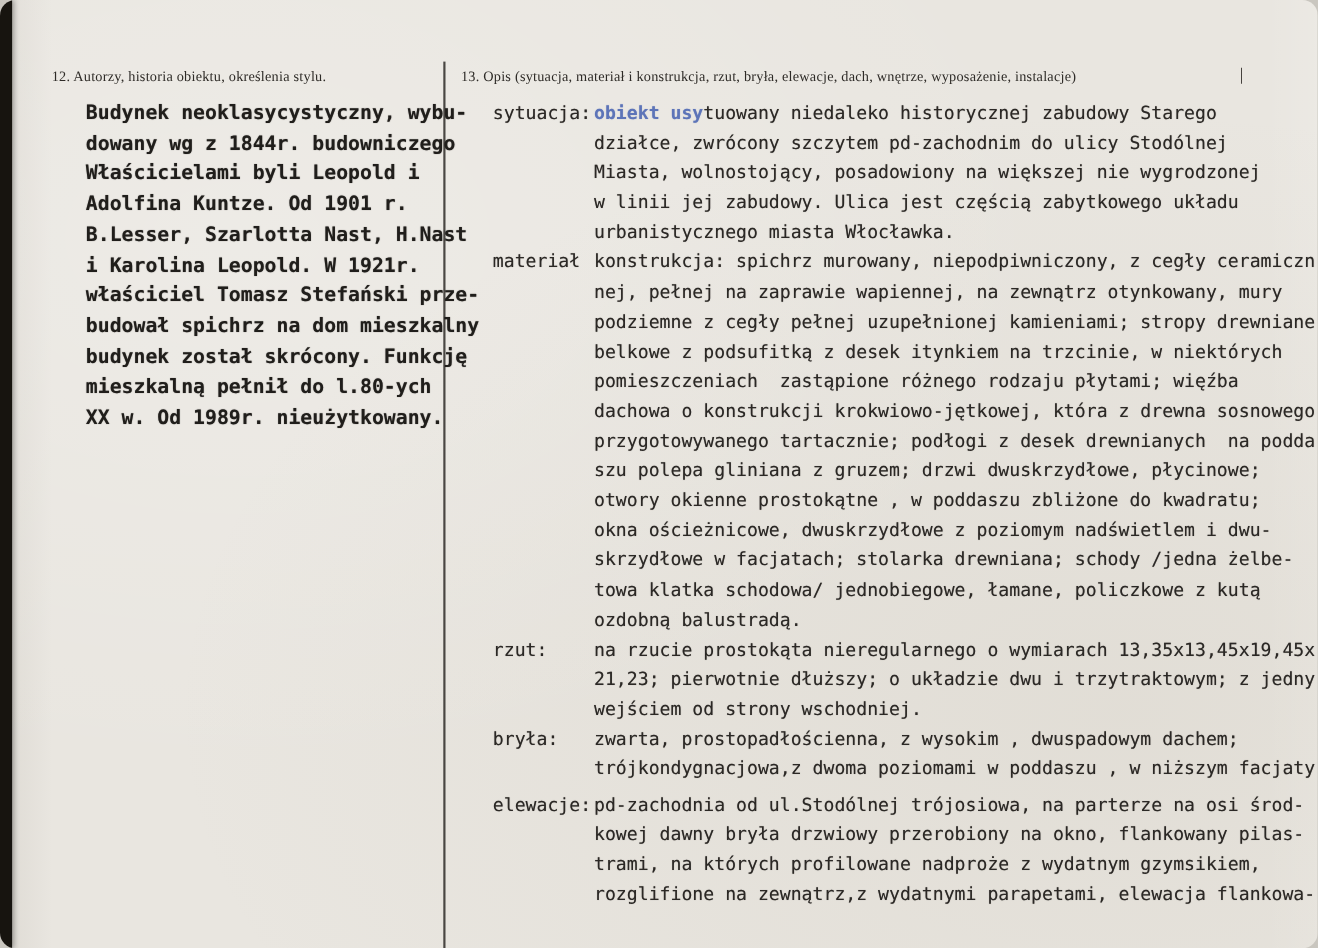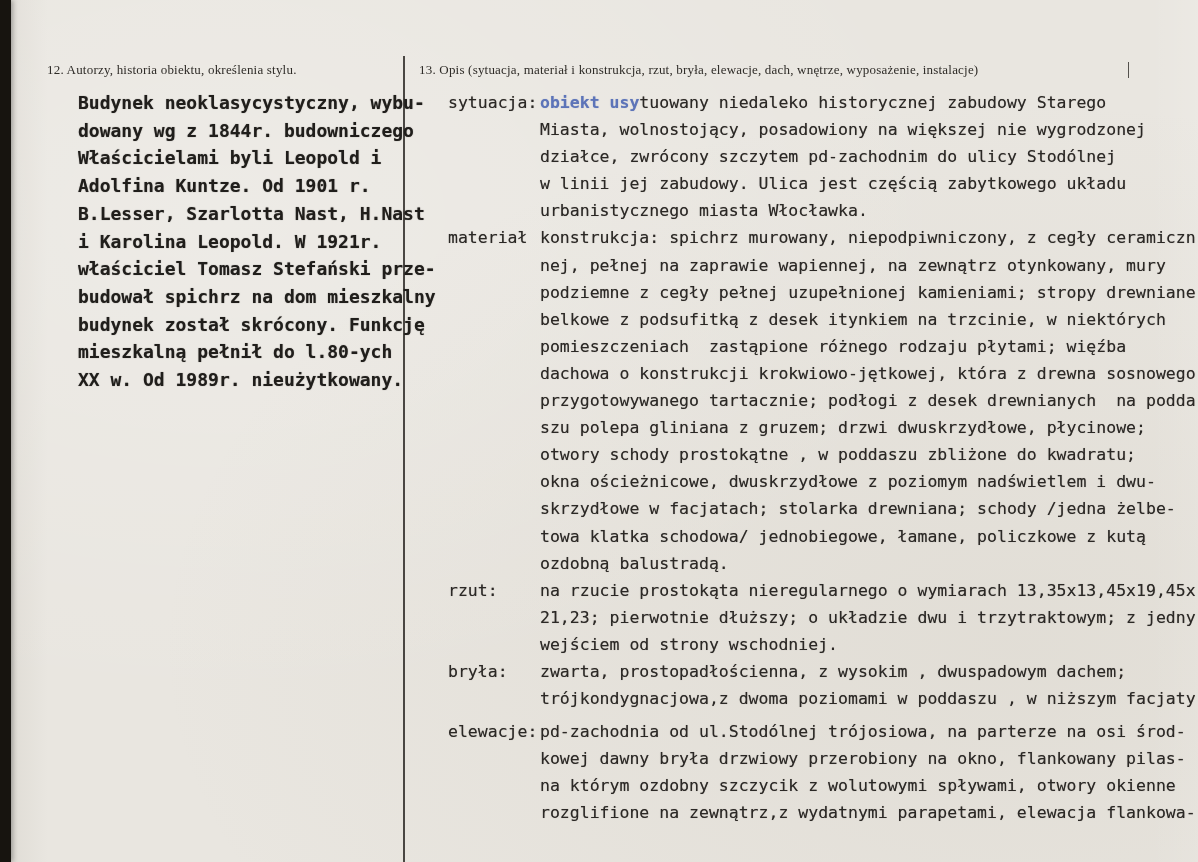--- a/index.html
+++ b/index.html
@@ -7,20 +7,21 @@
     position:relative;
     width:1198px;height:862px;
     background:
       radial-gradient(ellipse at 18% 25%, rgba(255,255,255,0.20), transparent 55%),
       radial-gradient(ellipse at 85% 75%, rgba(170,160,140,0.12), transparent 60%),
       linear-gradient(90deg, rgba(120,110,95,0.10) 0%, rgba(0,0,0,0) 4%, rgba(0,0,0,0) 96%, rgba(255,255,255,0.12) 100%),
       var(--paper, #e9e6e0);
     overflow:hidden;
     font-family:"DejaVu Sans Mono", monospace;
     color:var(--ink, #2b2825);
+    border-radius:14px;
   }
   .scan-edge{
     position:absolute;left:0;top:0;width:11px;height:862px;
     background:var(--scan-edge, #17140f);
     box-shadow:2px 0 5px rgba(0,0,0,0.30);
   }
   .divider{
     position:absolute;left:403px;top:56px;width:2px;height:806px;
     background:var(--divider, #33302c);
     opacity:0.88;
@@ -89,38 +90,38 @@
       <div class="tline">budynek został skrócony. Funkcję</div>
       <div class="tline">mieszkalną pełnił do l.80-ych</div>
       <div class="tline">XX w. Od 1989r. nieużytkowany.</div>
     </div>
 
   <div class="right-entries" id="right-entries">
       <div class="entry">
         <span class="elabel">sytuacja:</span>
         <div class="elines">
           <div class="tline"><span class="accent">obiekt usy</span>tuowany niedaleko historycznej zabudowy Starego</div>
+          <div class="tline">działce, zwrócony szczytem pd-zachodnim do ulicy Stodólnej</div>
           <div class="tline">Miasta, wolnostojący, posadowiony na większej nie wygrodzonej</div>
-          <div class="tline">działce, zwrócony szczytem pd-zachodnim do ulicy Stodólnej</div>
           <div class="tline">w linii jej zabudowy. Ulica jest częścią zabytkowego układu</div>
           <div class="tline">urbanistycznego miasta Włocławka.</div>
         </div>
       </div>
       <div class="entry">
         <span class="elabel">materiał</span>
         <div class="elines">
           <div class="tline">konstrukcja: spichrz murowany, niepodpiwniczony, z cegły ceramiczn</div>
           <div class="tline">nej, pełnej na zaprawie wapiennej, na zewnątrz otynkowany, mury</div>
           <div class="tline">podziemne z cegły pełnej uzupełnionej kamieniami; stropy drewniane</div>
           <div class="tline">belkowe z podsufitką z desek itynkiem na trzcinie, w niektórych</div>
           <div class="tline">pomieszczeniach  zastąpione różnego rodzaju płytami; więźba</div>
           <div class="tline">dachowa o konstrukcji krokwiowo-jętkowej, która z drewna sosnowego</div>
           <div class="tline">przygotowywanego tartacznie; podłogi z desek drewnianych  na podda</div>
           <div class="tline">szu polepa gliniana z gruzem; drzwi dwuskrzydłowe, płycinowe;</div>
-          <div class="tline">otwory schody prostokątne , w poddaszu zbliżone do kwadratu;</div>
+          <div class="tline">otwory okienne prostokątne , w poddaszu zbliżone do kwadratu;</div>
           <div class="tline">okna ościeżnicowe, dwuskrzydłowe z poziomym nadświetlem i dwu-</div>
           <div class="tline">skrzydłowe w facjatach; stolarka drewniana; schody /jedna żelbe-</div>
           <div class="tline">towa klatka schodowa/ jednobiegowe, łamane, policzkowe z kutą</div>
           <div class="tline">ozdobną balustradą.</div>
         </div>
       </div>
       <div class="entry">
         <span class="elabel">rzut:</span>
         <div class="elines">
           <div class="tline">na rzucie prostokąta nieregularnego o wymiarach 13,35x13,45x19,45x</div>
@@ -133,18 +134,18 @@
         <div class="elines">
           <div class="tline">zwarta, prostopadłościenna, z wysokim , dwuspadowym dachem;</div>
           <div class="tline">trójkondygnacjowa,z dwoma poziomami w poddaszu , w niższym facjaty</div>
         </div>
       </div>
       <div class="entry">
         <span class="elabel">elewacje:</span>
         <div class="elines">
           <div class="tline">pd-zachodnia od ul.Stodólnej trójosiowa, na parterze na osi środ-</div>
           <div class="tline">kowej dawny bryła drzwiowy przerobiony na okno, flankowany pilas-</div>
-          <div class="tline">na którym ozdobny szczycik z wolutowymi spływami, otwory okienne</div>
+          <div class="tline">trami, na których profilowane nadproże z wydatnym gzymsikiem,</div>
           <div class="tline">rozglifione na zewnątrz,z wydatnymi parapetami, elewacja flankowa-</div>
         </div>
       </div>
     </div>
 </div>
 
 </body></html>

